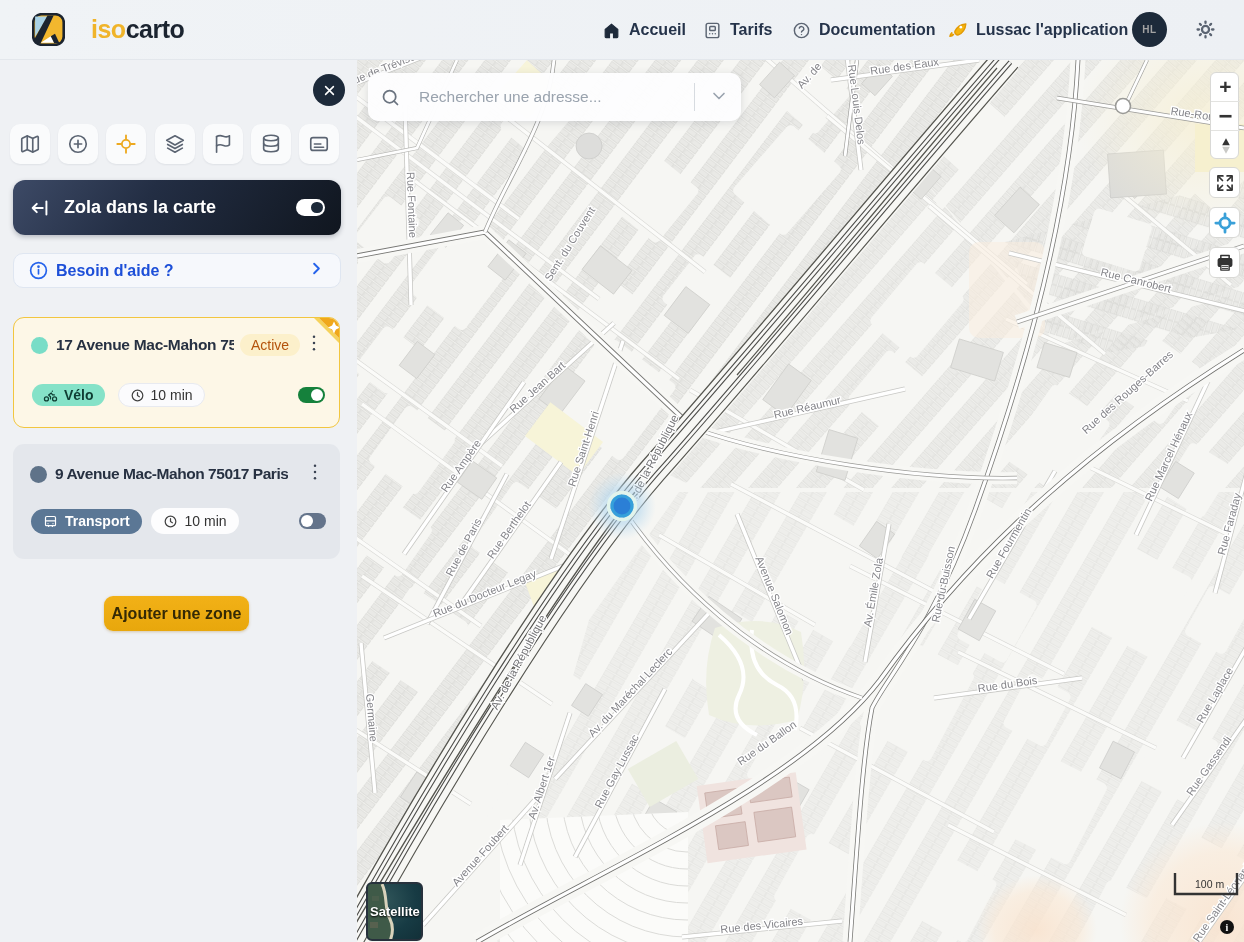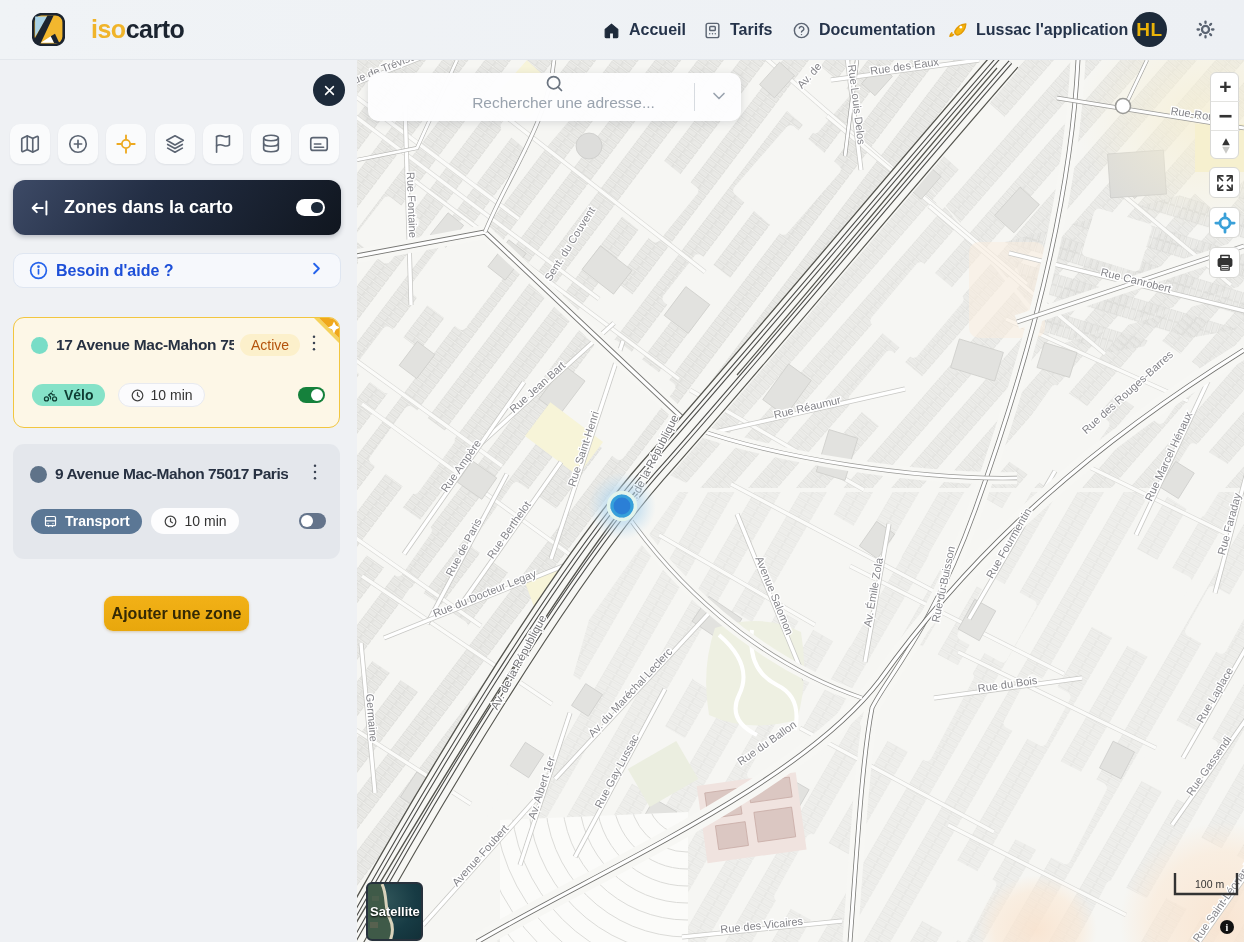--- a/index.html
+++ b/index.html
@@ -4,21 +4,21 @@
 html,body { width:1244px; height:942px; overflow:hidden; font-family:"Liberation Sans", sans-serif; }
 
 #nav { position:absolute; left:0; top:0; width:1244px; height:60px;
   background:linear-gradient(90deg,#f0f3f6,#edf0f4); border-bottom:1px solid #e3e7ec; z-index:30; }
 #nav .logo { position:absolute; left:32px; top:13px; display:flex; align-items:center; gap:26px; }
 #nav .brand { font-size:25px; font-weight:bold; letter-spacing:-0.5px; color:#1b2430; }
 #nav .brand b { color:#f0b42a; }
 .navitem { position:absolute; top:0; height:60px; display:flex; align-items:center; gap:8px;
   font-size:16px; font-weight:600; color:#25334a; }
 #avatar { position:absolute; left:1132px; top:12px; width:35px; height:35px; border-radius:50%;
-  background:#1d2a3a; color:#eab308; font-size:19px; font-weight:600; display:flex; align-items:center; justify-content:center; letter-spacing:0.5px; }
+  background:#1d2a3a; color:#a3a3a3; font-size:10px; font-weight:600; display:flex; align-items:center; justify-content:center; letter-spacing:0.5px; }
 #sunbtn { position:absolute; left:1193px; top:17px; }
 
 #side { position:absolute; left:0; top:60px; width:357px; height:882px; background:#eff1f4; z-index:20; }
 #closeb { position:absolute; left:313px; top:14px; width:32px; height:32px; border-radius:50%;
   background:#1d2a3a; display:flex; align-items:center; justify-content:center; }
 .tool { position:absolute; top:64px; width:40px; height:40px; border-radius:10px; background:#fafbfc;
   box-shadow:0 1px 2px rgba(20,30,50,0.07); display:flex; align-items:center; justify-content:center; }
 #zhead { position:absolute; left:13px; top:120px; width:328px; height:55px; border-radius:12px;
   background:linear-gradient(125deg,#3d4a66 0%, #232e44 40%, #10161f 100%);
   display:flex; align-items:center; padding:0 16px; box-shadow:0 2px 5px rgba(10,20,40,0.25); }
@@ -37,21 +37,21 @@
 .ctitle { font-size:15.5px; letter-spacing:-0.3px; font-weight:bold; color:#273142; margin-left:8px; white-space:nowrap; overflow:hidden; }
 .badge { display:inline-flex; align-items:center; border-radius:999px; font-size:14px; }
 .crow2 { position:absolute; left:18px; right:14px; display:flex; align-items:center; }
 #corner { position:absolute; right:-1px; top:-1px; }
 #addzone { position:absolute; left:104px; top:536px; width:145px; height:35px; border-radius:9px;
   background:linear-gradient(#f2b117,#e8a70c); display:flex; align-items:center; justify-content:center;
   font-size:16px; font-weight:bold; color:#352a05; box-shadow:0 1px 3px rgba(150,100,0,0.3); }
 
 #map { position:absolute; left:357px; top:60px; width:887px; height:882px; background:#f6f6f3; overflow:hidden; }
 #search { position:absolute; left:11px; top:13px; width:373px; height:48px; background:rgba(253,253,254,0.97);
-  border-radius:10px; box-shadow:0 2px 8px rgba(30,40,60,0.13); display:flex; align-items:center; padding:0 12px; z-index:10;flex-direction:column; }
+  border-radius:10px; box-shadow:0 2px 8px rgba(30,40,60,0.13); display:flex; align-items:center; padding:0 12px; z-index:10; }
 #search .ph { color:#9aa3ae; font-size:15.5px; margin-left:18px; }
 #search .sep { position:absolute; right:46px; top:10px; width:1px; height:28px; background:#d7dbe0; }
 #search .chev { position:absolute; right:12px; top:13px; }
 .mapbtn { position:absolute; background:#fff; border:1px solid #d9d9d6; border-radius:6px; z-index:10;
   display:flex; align-items:center; justify-content:center; }
 #zoomg { position:absolute; left:853px; top:12px; width:29px; height:87px; background:#fff;
   border:1px solid #d9d9d6; border-radius:6px; z-index:10; }
 #zoomg div { width:29px; height:29px; display:flex; align-items:center; justify-content:center; font-size:21px; font-weight:bold; color:#333; }
 #sat { position:absolute; left:9px; top:822px; width:57px; height:59px; border-radius:6px; border:2px solid #27313c;
   background:radial-gradient(circle at 30% 30%, #31565a, #173b44 60%, #123038);
@@ -494,21 +494,21 @@
       <svg width="22" height="22" viewBox="0 0 24 24" fill="none" stroke="#5b6472" stroke-width="1.8" stroke-linecap="round" stroke-linejoin="round">
         <rect x="3" y="5" width="18" height="14" rx="2.5"></rect>
         <path d="M7 12h7M7 15.5h10"></path>
       </svg>
     </div>
   <div id="zhead">
       <svg width="22" height="22" viewBox="0 0 24 24" fill="none" stroke="#fff" stroke-width="2" stroke-linecap="round" stroke-linejoin="round">
         <path d="M19 5v14" stroke-width="2.1"></path>
         <path d="M15 12H4M8.5 7.5 4 12l4.5 4.5" stroke-width="2.1"></path>
       </svg>
-      <span class="t">Zones dans la carto</span>
+      <span class="t">Zola dans la carte</span>
     <div class="toggle">
         <div class="knob"></div>
       </div>
     </div>
   <div id="help">
       <svg width="21" height="21" viewBox="0 0 24 24" fill="none" stroke="#2563eb" stroke-width="1.9" stroke-linecap="round" stroke-linejoin="round">
         <circle cx="12" cy="12" r="9"></circle>
         <path d="M12 11v5"></path>
         <circle cx="12" cy="7.6" r="0.6" fill="currentcolor"></circle>
       </svg>

